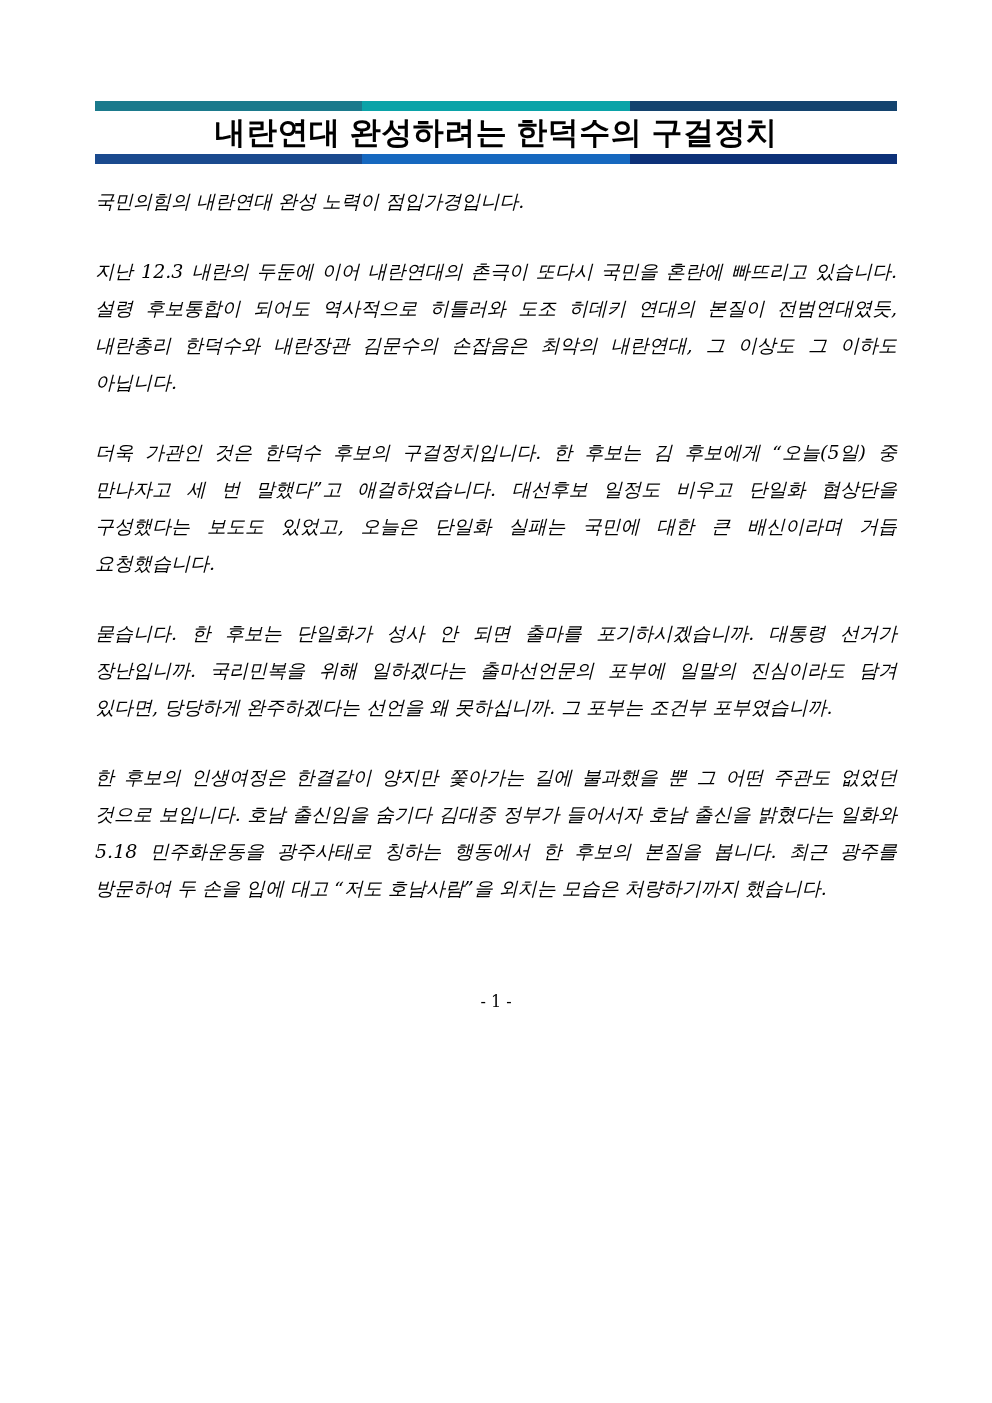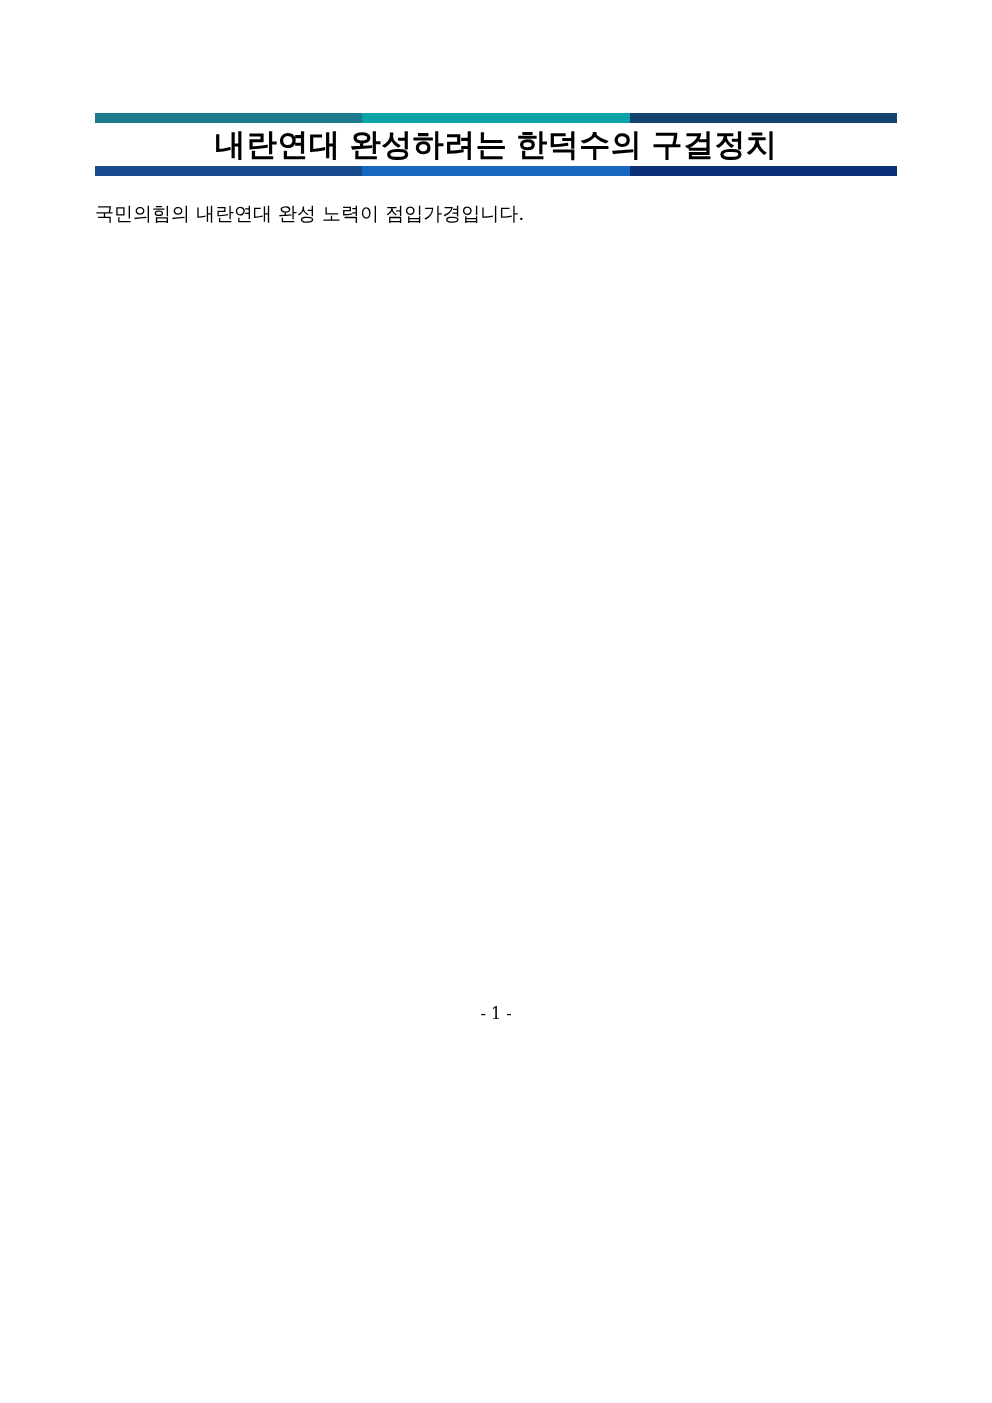--- a/index.html
+++ b/index.html
@@ -4,21 +4,21 @@
 <style>
   html, body {
     margin: 0;
     padding: 0;
     background: #ffffff;
   }
   .page {
     position: relative;
     width: 992px;
     height: 1055px;
-    margin: 16px auto;
+    margin: 4px auto;
     background: #ffffff;
     box-sizing: border-box;
     padding: 97px 95px 0 95px;
     font-family: "DejaVu Serif", "Liberation Serif", serif;
     color: #000000;
     overflow: hidden;
   }
   .title-banner {
     width: 100%;
   }
@@ -38,20 +38,21 @@
     text-align: center;
     font-family: "Liberation Sans", "DejaVu Sans", sans-serif;
     font-weight: 700;
     font-size: 31px;
     letter-spacing: 0.5px;
     color: #000000;
     white-space: nowrap;
   }
   .doc-body {
     margin-top: 19px;
+    font-style: italic;
   }
   .doc-body p {
     margin: 0 0 33px 0;
     font-size: 19px;
     line-height: 37px;
     text-align: justify;
     word-break: keep-all;
     color: #000000;
   }
   .page-footer {
@@ -79,19 +80,23 @@
     <h1 class="doc-title">내란연대 완성하려는 한덕수의 구걸정치</h1>
     <div class="bar">
       <span class="seg" style="background: rgb(26, 74, 142);"></span>
       <span class="seg" style="background: rgb(22, 104, 191);"></span>
       <span class="seg" style="background: rgb(13, 49, 120);"></span>
     </div>
   </header>
 
   <main class="doc-body">
     <p>국민의힘의 내란연대 완성 노력이 점입가경입니다.</p>
+    <p>지난 12.3 내란의 두둔에 이어 내란연대의 촌극이 또다시 국민을 혼란에 빠뜨리고 있습니다. 설령 후보통합이 되어도 역사적으로 히틀러와 도조 히데키 연대의 본질이 전범연대였듯, 내란총리 한덕수와 내란장관 김문수의 손잡음은 최악의 내란연대, 그 이상도 그 이하도 아닙니다.</p>
+    <p>더욱 가관인 것은 한덕수 후보의 구걸정치입니다. 한 후보는 김 후보에게 “오늘(5일) 중 만나자고 세 번 말했다”고 애걸하였습니다. 대선후보 일정도 비우고 단일화 협상단을 구성했다는 보도도 있었고, 오늘은 단일화 실패는 국민에 대한 큰 배신이라며 거듭 요청했습니다.</p>
+    <p>묻습니다. 한 후보는 단일화가 성사 안 되면 출마를 포기하시겠습니까. 대통령 선거가 장난입니까. 국리민복을 위해 일하겠다는 출마선언문의 포부에 일말의 진심이라도 담겨 있다면, 당당하게 완주하겠다는 선언을 왜 못하십니까. 그 포부는 조건부 포부였습니까.</p>
+    <p>한 후보의 인생여정은 한결같이 양지만 쫓아가는 길에 불과했을 뿐 그 어떤 주관도 없었던 것으로 보입니다. 호남 출신임을 숨기다 김대중 정부가 들어서자 호남 출신을 밝혔다는 일화와 5.18 민주화운동을 광주사태로 칭하는 행동에서 한 후보의 본질을 봅니다. 최근 광주를 방문하여 두 손을 입에 대고 “저도 호남사람”을 외치는 모습은 처량하기까지 했습니다.</p>
   </main>
 
   <footer class="page-footer">
     <span>- 1 -</span>
   </footer>
 
 </div>
 
 </body></html>

